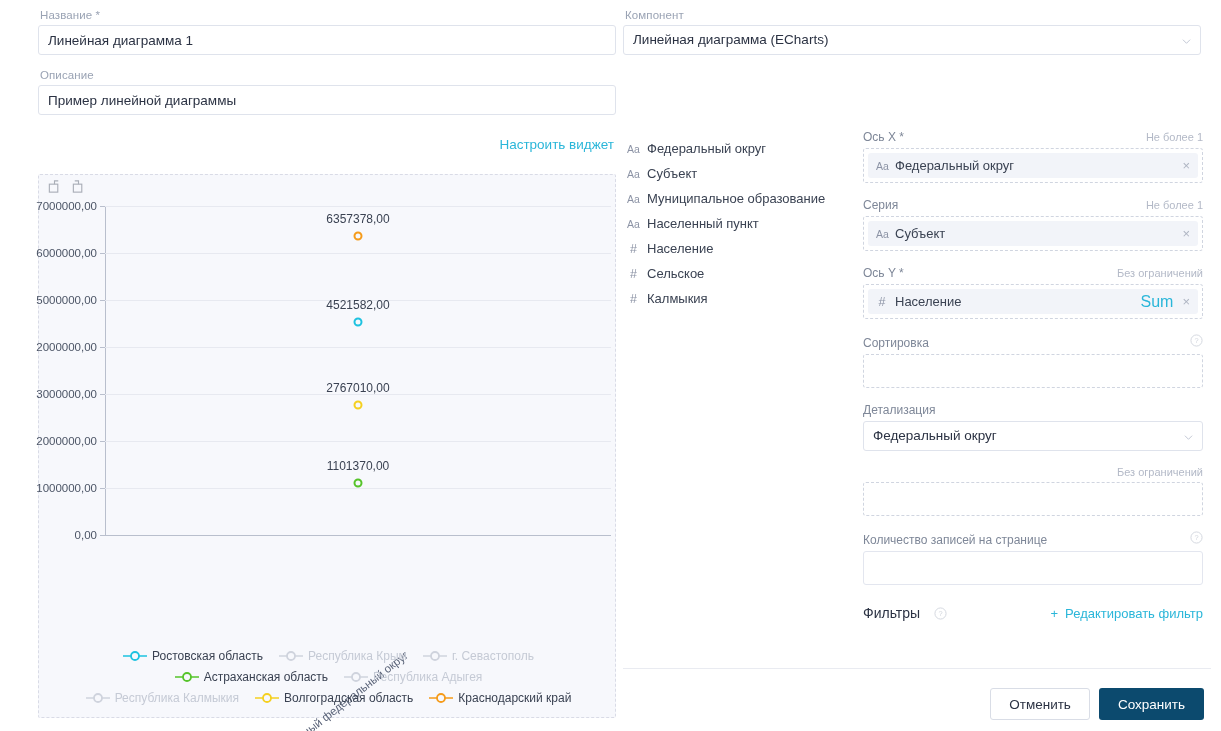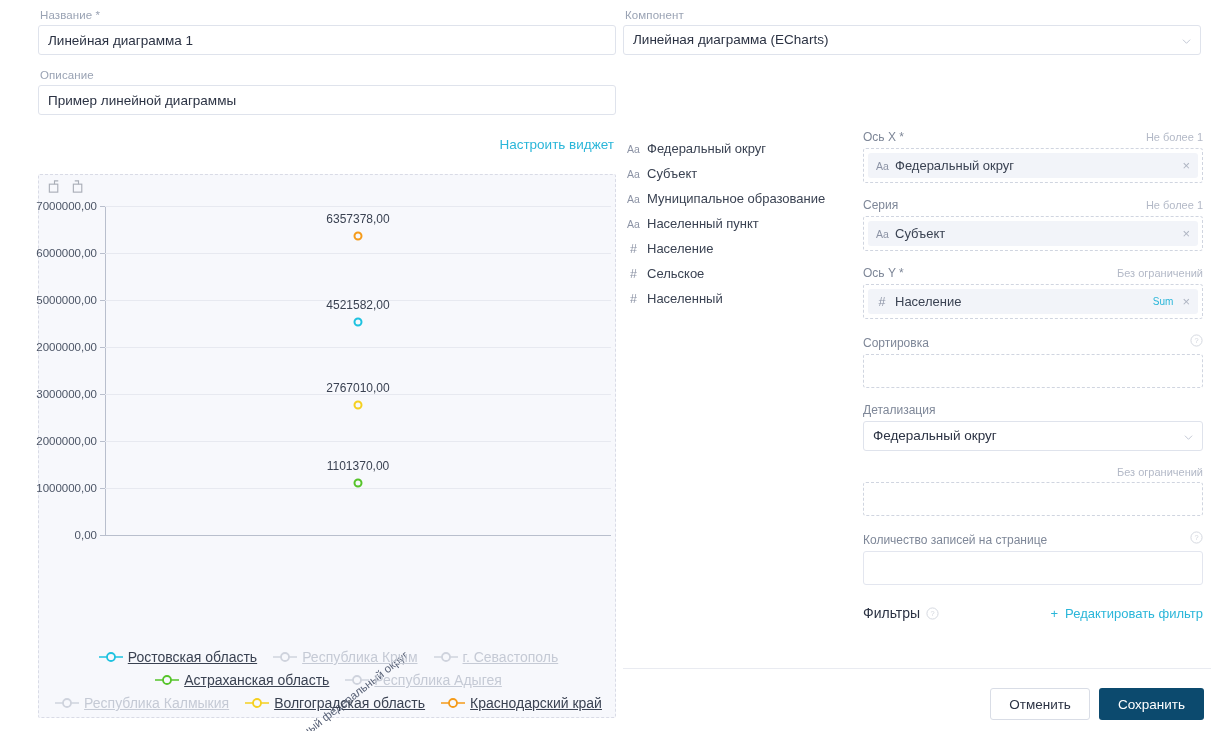--- a/index.html
+++ b/index.html
@@ -84,21 +84,21 @@
   }
 
   
   #chart-legend {
     position: absolute; left: 0; top: 474px; width: 578px;
     display: flex; flex-direction: column; align-items: center; gap: 7px;
   }
   .legend-row { display: flex; align-items: center; justify-content: center; gap: 15px; }
   .legend-item { display: flex; align-items: center; gap: 4px; cursor: pointer; user-select: none; }
   .legend-mark { display: block; }
-  .legend-text { font-size: 14px; white-space: nowrap; text-decoration: underline; }
+  .legend-text { font-size: 12px; white-space: nowrap; }
 
   
   #right-pane {
     position: absolute; left: 610px; top: 0; width: 611px; height: 731px;
   }
   #component-group { position: absolute; left: 13px; top: 9px; width: 578px; }
   #dataset-group   { position: absolute; left: 13px; top: 69px; width: 578px; }
   .select-wrap { position: relative; }
   .select-input {
     display: block; width: 100%; height: 30px;
@@ -132,32 +132,32 @@
     border: 1px dashed #d0d5e0; border-radius: 3px;
     min-height: 34px; padding: 4px; background: #fff;
   }
   .chip {
     display: flex; align-items: center; height: 25px;
     background: #f2f4f9; border-radius: 3px; padding: 0 6px 0 8px; gap: 7px;
   }
   .chip-type { font-size: 10.5px; color: #8c93a5; width: 12px; text-align: center; flex: none; }
   .chip-type.num { font-size: 12.5px; }
   .chip-name { font-size: 13px; color: #3a4252; flex: 1; white-space: nowrap; }
-  .chip-agg { font-size: 10px; color: #2ab6d9; cursor: pointer; }
+  .chip-agg { font-size: 16px; color: #2ab6d9; cursor: pointer; }
   .chip-x { font-size: 13px; color: #aeb4c2; cursor: pointer; padding: 0 2px; }
   .help-icon { width: 13px; height: 13px; opacity: .45; cursor: pointer; }
   .plain-input {
     display: block; width: 100%; height: 34px;
     border: 1px solid #e3e6ef; border-radius: 3px; background: #fff;
     font-family: inherit; font-size: 13px; color: #2b3243; padding: 0 9px; outline: none;
   }
   #filters-row {
     display: flex; align-items: center; justify-content: space-between; margin-top: 20px;
   }
-  #filters-label-wrap { display: flex; align-items: center; gap: 6px; }
+  #filters-label-wrap { display: flex; align-items: center; gap: 14px; }
   #filters-label { font-size: 14px; color: #2b3243; }
   #edit-filter-btn {
     display: flex; align-items: center; gap: 7px;
     color: #2ab6d9; font-size: 13px; cursor: pointer; user-select: none;
   }
   #divider {
     position: absolute; left: 13px; top: 668px; width: 588px; height: 1px; background: #e9ebf1;
   }
   #footer-actions {
     position: absolute; right: 17px; top: 688px; display: flex; gap: 9px;
@@ -346,21 +346,21 @@
       <div class="field-item">
         <span class="field-type num">#</span>
         <span class="field-name">Население</span>
       </div>
       <div class="field-item">
         <span class="field-type num">#</span>
         <span class="field-name">Сельское</span>
       </div>
       <div class="field-item">
         <span class="field-type num">#</span>
-        <span class="field-name">Населенный</span>
+        <span class="field-name">Калмыкия</span>
       </div>
     </div>
 
   <div id="config-col">
 
     <div class="cfg-block">
       <div class="cfg-head">
         <span class="cfg-title">Ось X *</span>
         <span class="cfg-hint">Не более 1</span>
       </div>

